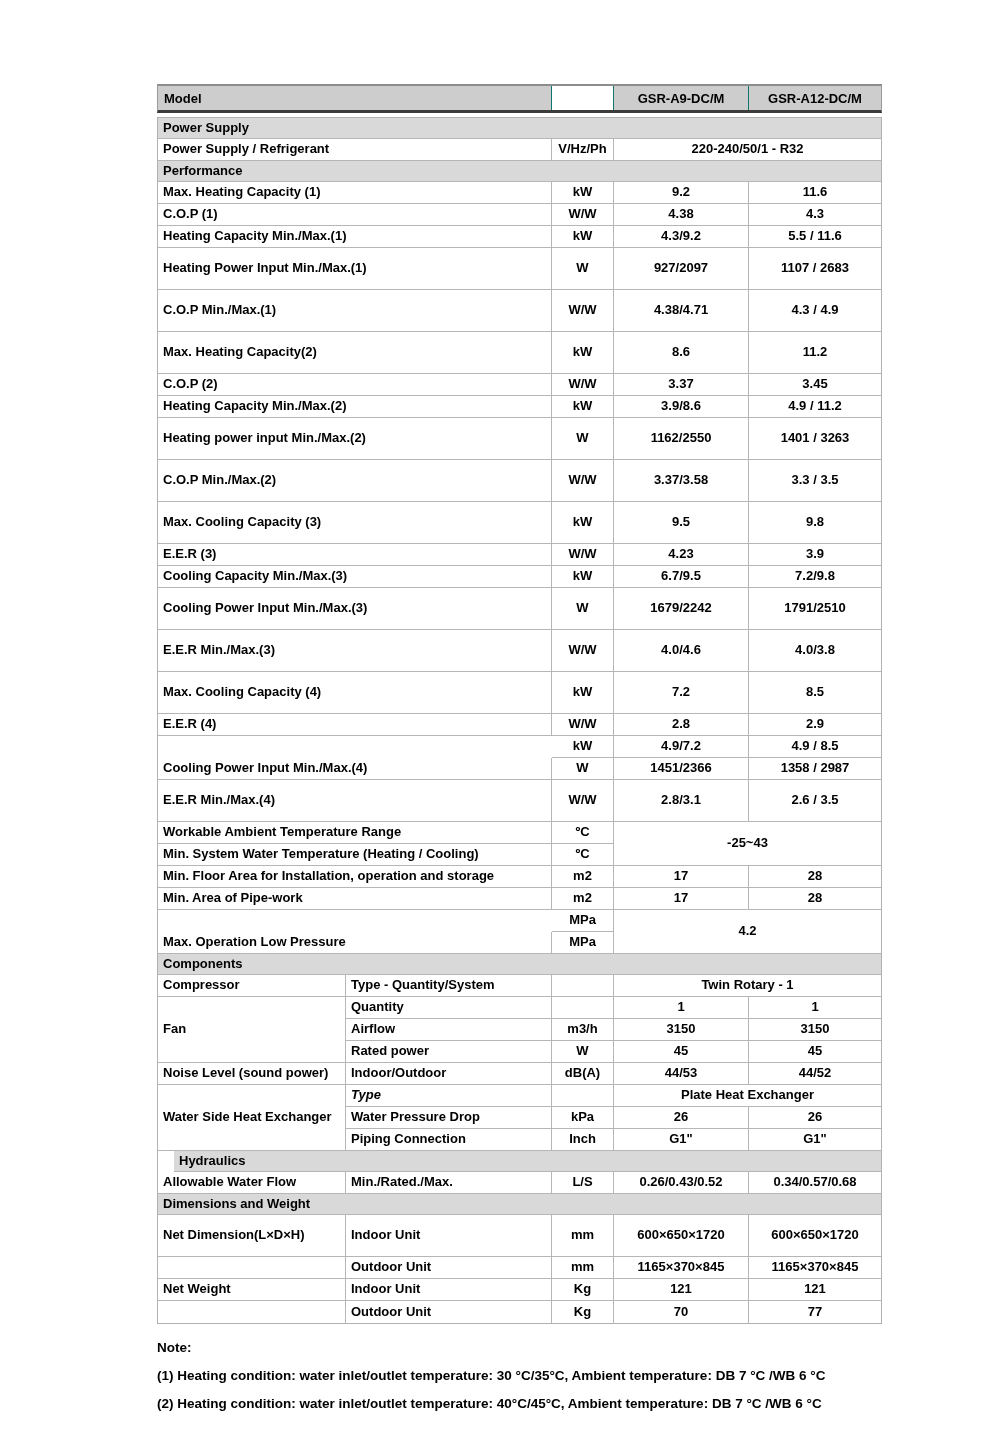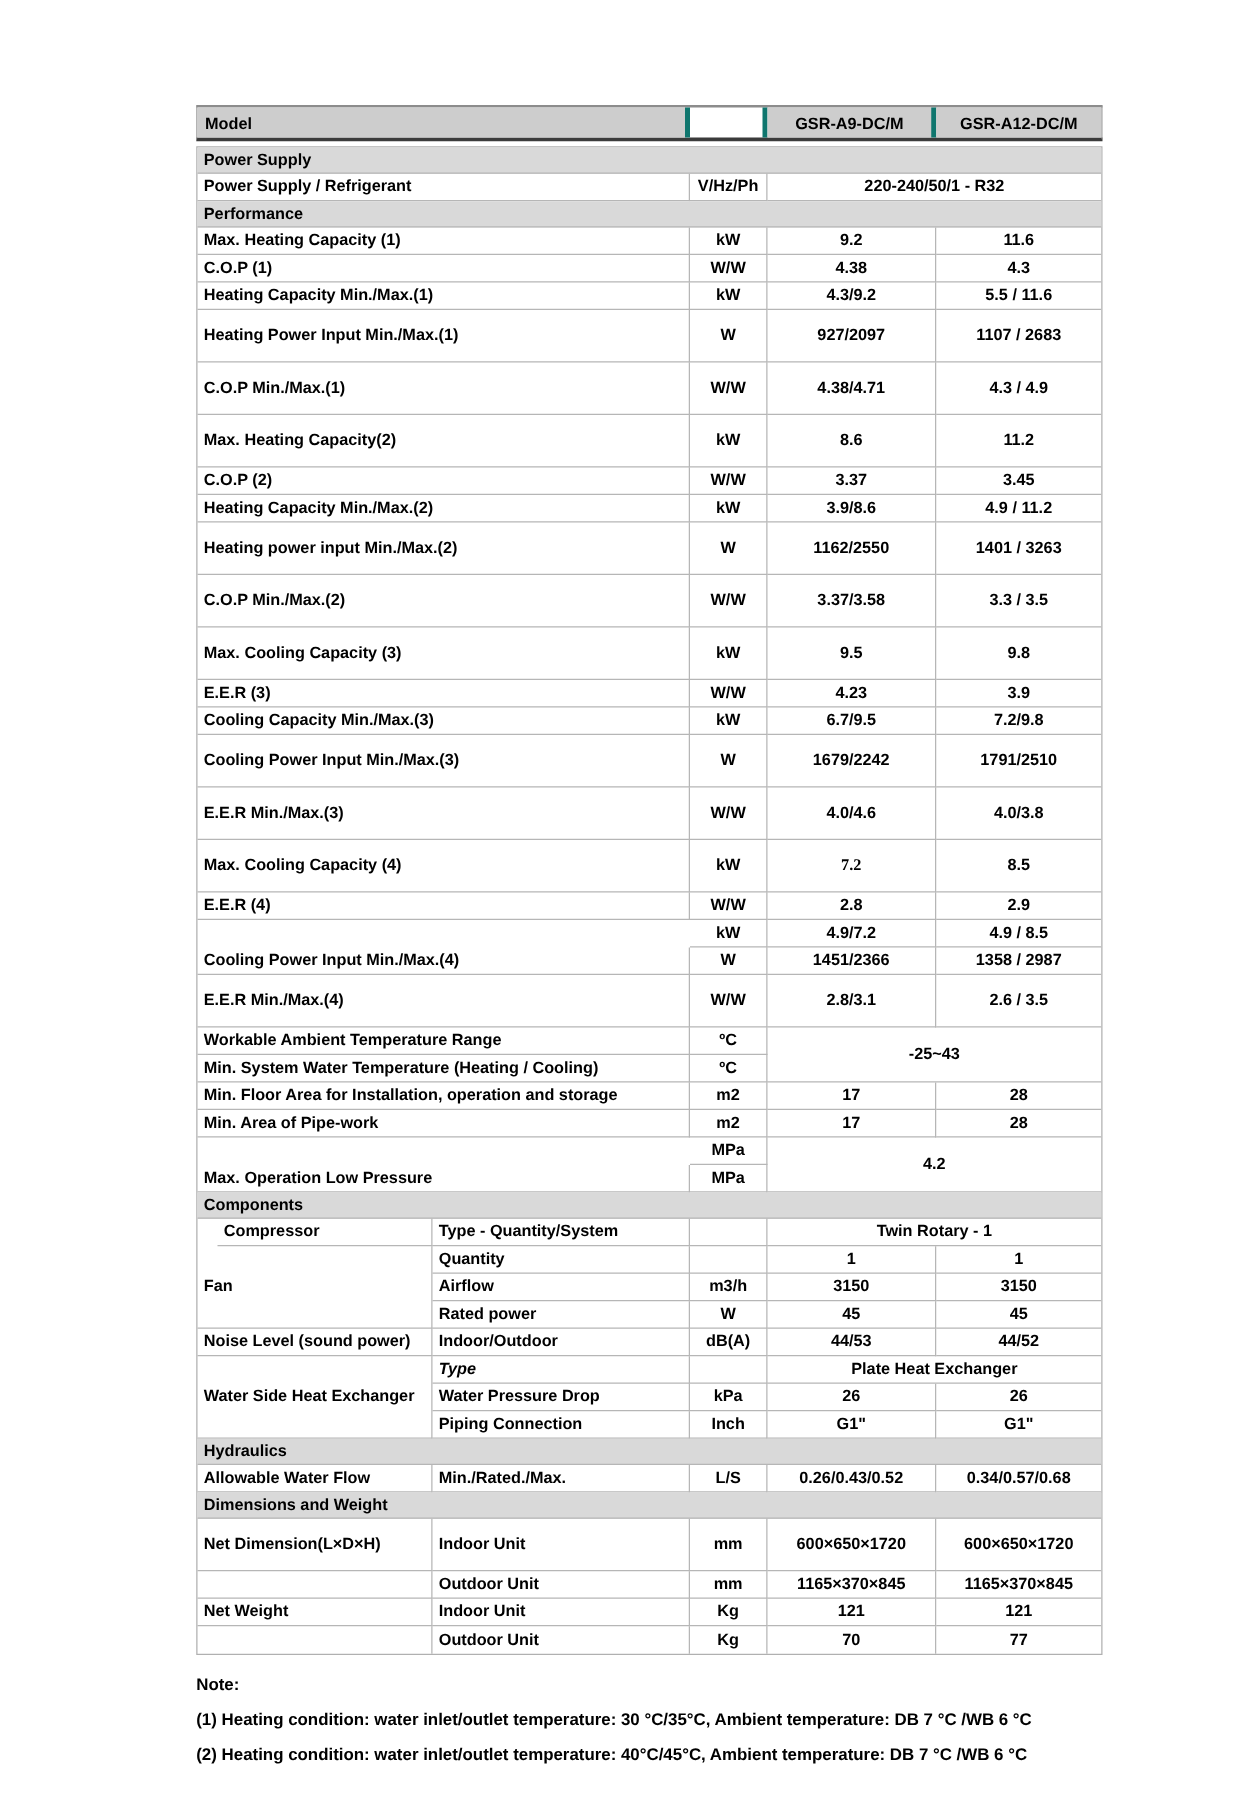--- a/index.html
+++ b/index.html
@@ -20,21 +20,21 @@
     display:grid;
     grid-template-columns:394px 62px 135px 132px;
     border-top:2px solid #8c8c8c;
     border-bottom:3px solid #3b3b3b;
     border-left:1px solid #9a9a9a;
     border-right:1px solid #9a9a9a;
     box-sizing:content-box;
   }
   .model-row .mcell{
     display:flex;align-items:center;
-    border-right:4px solid #0f766e;
+    border-right:1px solid #0f766e;
     box-sizing:border-box;
     overflow:hidden;white-space:nowrap;
   }
   .model-row .mcell:last-child{border-right:none;}
   .mcell.gray{background:#cdcdcd;}
   .mcell.lbl{padding-left:6px;justify-content:flex-start;}
   .mcell.ctr{justify-content:center;}
   
   .grid{
     position:absolute;left:157px;top:117px;
@@ -138,21 +138,21 @@
       <div class="cell lab" style="grid-area: 17 / 1 / 18 / 3;">Cooling Power Input Min./Max.(3)</div>
       <div class="cell ctr" style="grid-area: 17 / 3 / 18 / 4;">W</div>
       <div class="cell ctr" style="grid-area: 17 / 4 / 18 / 5;">1679/2242</div>
       <div class="cell ctr noR" style="grid-area: 17 / 5 / 18 / 6;">1791/2510</div>
       <div class="cell lab" style="grid-area: 18 / 1 / 19 / 3;">E.E.R Min./Max.(3)</div>
       <div class="cell ctr" style="grid-area: 18 / 3 / 19 / 4;">W/W</div>
       <div class="cell ctr" style="grid-area: 18 / 4 / 19 / 5;">4.0/4.6</div>
       <div class="cell ctr noR" style="grid-area: 18 / 5 / 19 / 6;">4.0/3.8</div>
       <div class="cell lab" style="grid-area: 19 / 1 / 20 / 3;">Max. Cooling Capacity (4)</div>
       <div class="cell ctr" style="grid-area: 19 / 3 / 20 / 4;">kW</div>
-      <div class="cell ctr" style="grid-area: 19 / 4 / 20 / 5; font-family: Liberation Serif, serif;">7.2</div>
+      <div class="cell ctr" style="grid-area: 19 / 4 / 20 / 5;">7.2</div>
       <div class="cell ctr noR" style="grid-area: 19 / 5 / 20 / 6;">8.5</div>
       <div class="cell lab" style="grid-area: 20 / 1 / 21 / 3;">E.E.R (4)</div>
       <div class="cell ctr" style="grid-area: 20 / 3 / 21 / 4;">W/W</div>
       <div class="cell ctr" style="grid-area: 20 / 4 / 21 / 5;">2.8</div>
       <div class="cell ctr noR" style="grid-area: 20 / 5 / 21 / 6;">2.9</div>
       <div class="cell ctr" style="grid-area: 21 / 3 / 22 / 4;">kW</div>
       <div class="cell ctr" style="grid-area: 21 / 4 / 22 / 5;">4.9/7.2</div>
       <div class="cell ctr noR" style="grid-area: 21 / 5 / 22 / 6;">4.9 / 8.5</div>
       <div class="cell lab" style="grid-area: 22 / 1 / 23 / 3;">Cooling Power Input Min./Max.(4)</div>
       <div class="cell ctr" style="grid-area: 22 / 3 / 23 / 4;">W</div>
@@ -173,21 +173,21 @@
       <div class="cell ctr noR" style="grid-area: 26 / 5 / 27 / 6;">28</div>
       <div class="cell lab" style="grid-area: 27 / 1 / 28 / 3;">Min. Area of Pipe-work</div>
       <div class="cell ctr" style="grid-area: 27 / 3 / 28 / 4;">m2</div>
       <div class="cell ctr" style="grid-area: 27 / 4 / 28 / 5;">17</div>
       <div class="cell ctr noR" style="grid-area: 27 / 5 / 28 / 6;">28</div>
       <div class="cell ctr" style="grid-area: 28 / 3 / 29 / 4;">MPa</div>
       <div class="cell ctr noR" style="grid-area: 28 / 4 / 30 / 6;">4.2</div>
       <div class="cell lab" style="grid-area: 29 / 1 / 30 / 3;">Max. Operation Low Pressure</div>
       <div class="cell ctr" style="grid-area: 29 / 3 / 30 / 4;">MPa</div>
       <div class="cell section noR" style="grid-area: 30 / 1 / 31 / 6;">Components</div>
-      <div class="cell lab" style="grid-area: 31 / 1 / 32 / 2; margin-left: 16px;">Compressor</div>
+      <div class="cell lab" style="grid-area: 31 / 1 / 32 / 2;">Compressor</div>
       <div class="cell lab" style="grid-area: 31 / 2 / 32 / 3;">Type - Quantity/System</div>
       <div class="cell ctr" style="grid-area: 31 / 3 / 32 / 4;"></div>
       <div class="cell ctr noR" style="grid-area: 31 / 4 / 32 / 6;">Twin Rotary - 1</div>
       <div class="cell lab" style="grid-area: 32 / 1 / 35 / 2;">Fan</div>
       <div class="cell lab" style="grid-area: 32 / 2 / 33 / 3;">Quantity</div>
       <div class="cell ctr" style="grid-area: 32 / 3 / 33 / 4;"></div>
       <div class="cell ctr" style="grid-area: 32 / 4 / 33 / 5;">1</div>
       <div class="cell ctr noR" style="grid-area: 32 / 5 / 33 / 6;">1</div>
       <div class="cell lab" style="grid-area: 33 / 2 / 34 / 3;">Airflow</div>
       <div class="cell ctr" style="grid-area: 33 / 3 / 34 / 4;">m3/h</div>
@@ -207,21 +207,21 @@
       <div class="cell ctr" style="grid-area: 36 / 3 / 37 / 4;"></div>
       <div class="cell ctr noR" style="grid-area: 36 / 4 / 37 / 6;">Plate Heat Exchanger</div>
       <div class="cell lab" style="grid-area: 37 / 2 / 38 / 3;">Water Pressure Drop</div>
       <div class="cell ctr" style="grid-area: 37 / 3 / 38 / 4;">kPa</div>
       <div class="cell ctr" style="grid-area: 37 / 4 / 38 / 5;">26</div>
       <div class="cell ctr noR" style="grid-area: 37 / 5 / 38 / 6;">26</div>
       <div class="cell lab" style="grid-area: 38 / 2 / 39 / 3;">Piping Connection</div>
       <div class="cell ctr" style="grid-area: 38 / 3 / 39 / 4;">Inch</div>
       <div class="cell ctr" style="grid-area: 38 / 4 / 39 / 5;">G1"</div>
       <div class="cell ctr noR" style="grid-area: 38 / 5 / 39 / 6;">G1"</div>
-      <div class="cell section noR" style="grid-area: 39 / 1 / 40 / 6;">Hydraulics</div>
+      <div class="cell section noR" style="grid-area: 39 / 1 / 40 / 6; margin-left: 16px;">Hydraulics</div>
       <div class="cell lab" style="grid-area: 40 / 1 / 41 / 2;">Allowable Water Flow</div>
       <div class="cell lab" style="grid-area: 40 / 2 / 41 / 3;">Min./Rated./Max.</div>
       <div class="cell ctr" style="grid-area: 40 / 3 / 41 / 4;">L/S</div>
       <div class="cell ctr" style="grid-area: 40 / 4 / 41 / 5;">0.26/0.43/0.52</div>
       <div class="cell ctr noR" style="grid-area: 40 / 5 / 41 / 6;">0.34/0.57/0.68</div>
       <div class="cell lab" style="grid-area: 42 / 1 / 43 / 2;">Net Dimension(L×D×H)</div>
       <div class="cell section noR" style="grid-area: 41 / 1 / 42 / 6;">Dimensions and Weight</div>
       <div class="cell lab" style="grid-area: 42 / 2 / 43 / 3;">Indoor Unit</div>
       <div class="cell ctr" style="grid-area: 42 / 3 / 43 / 4;">mm</div>
       <div class="cell ctr" style="grid-area: 42 / 4 / 43 / 5;">600×650×1720</div>

